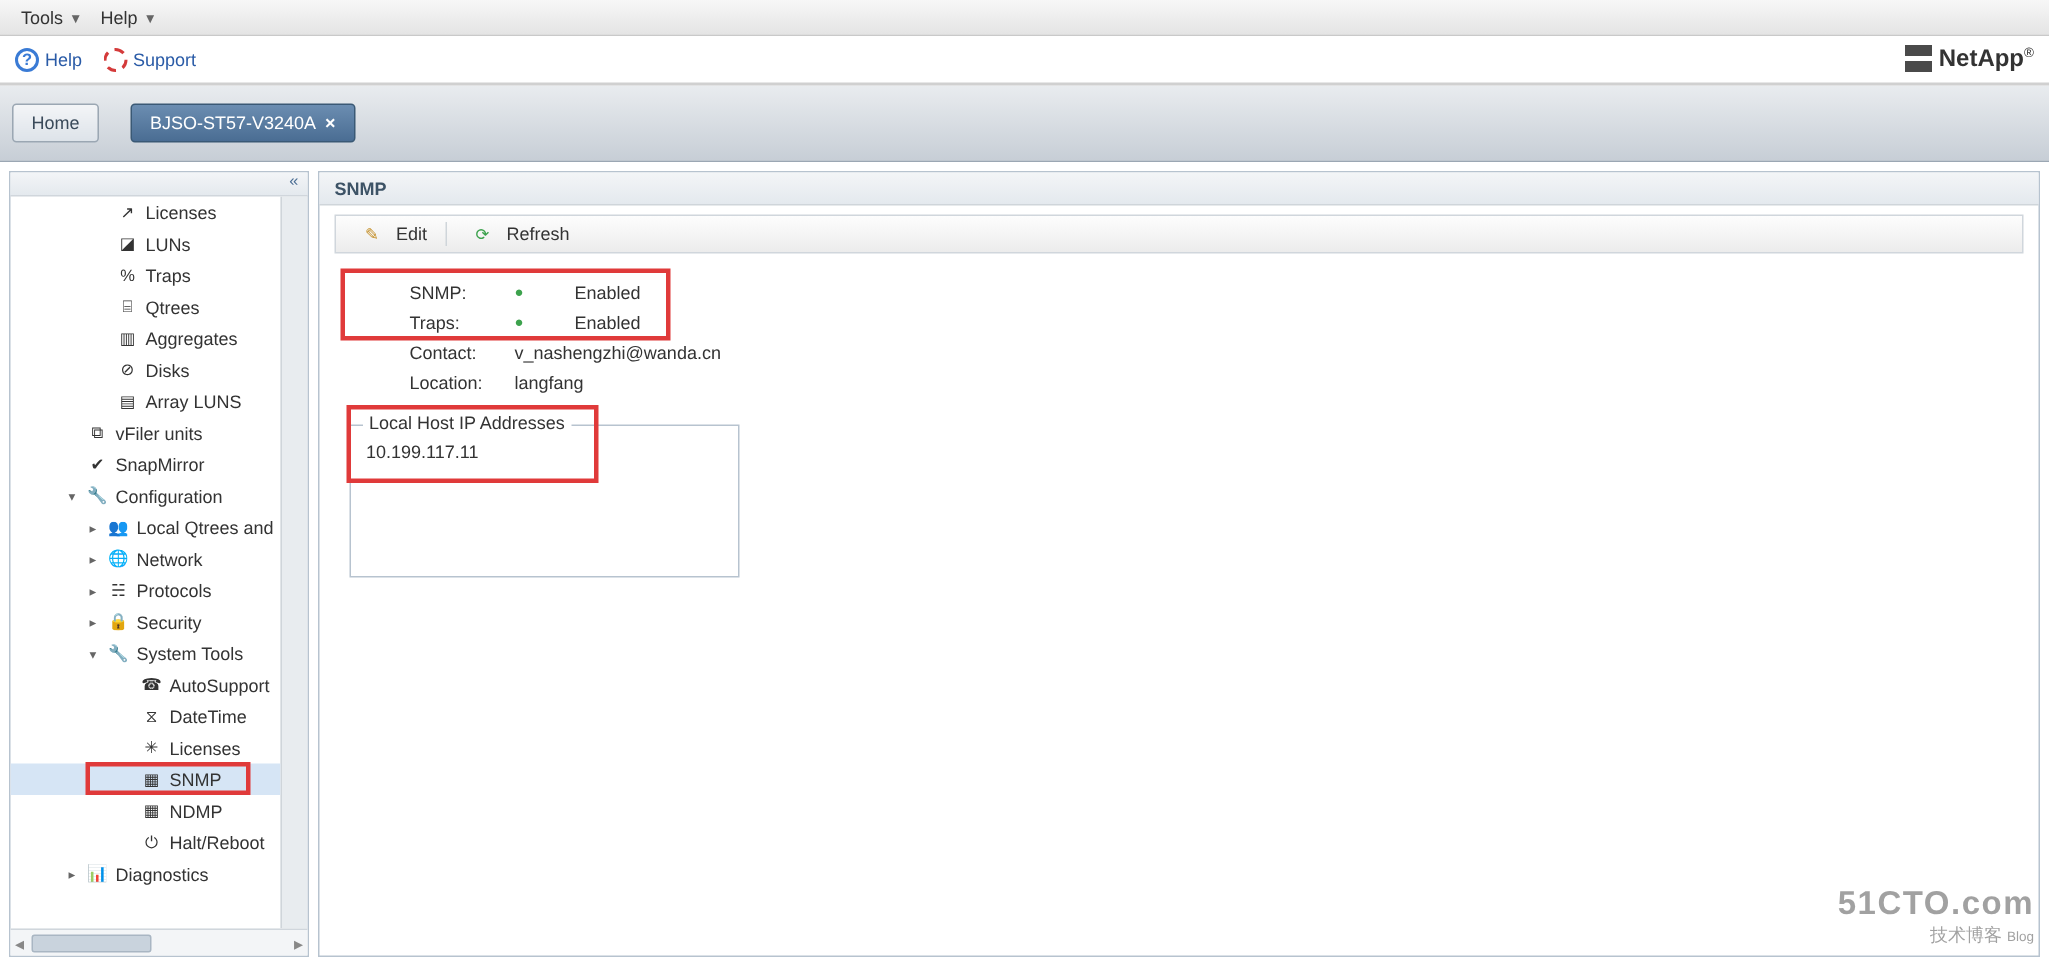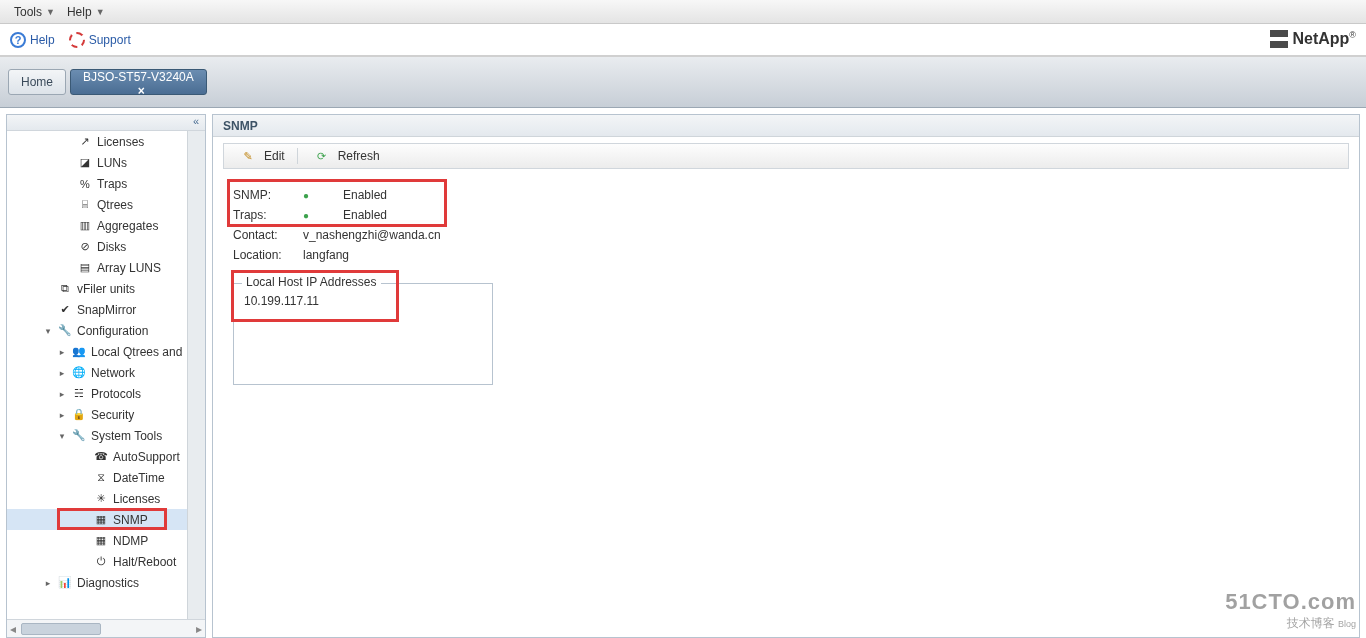--- a/index.html
+++ b/index.html
@@ -12,23 +12,23 @@
   .supportbar { height: 32px; display:flex; align-items:center; justify-content:space-between; padding: 0 10px; background:#fff; border-bottom:1px solid #d0d0d0;}
   .supportbar-left { display:flex; gap:14px; }
   .support-link { display:flex; align-items:center; gap:4px; color:#2a5ba7; cursor:pointer;}
   .icon-help { width:16px; height:16px; border-radius:50%; border:2px solid #3a7bd5; color:#3a7bd5; display:flex; align-items:center; justify-content:center; font-weight:bold; font-size:11px;}
   .icon-support { width:16px; height:16px; border-radius:50%; border:2px dashed #d43a3a; position:relative;}
   .logo-na { display:flex; align-items:center; gap:4px; color:#333; font-size:16px;}
   .logo-na .na-icon { width:18px; height:18px; background:linear-gradient(to bottom,#4a4a4a 0 40%, transparent 40% 60%, #4a4a4a 60%);}
   .logo-na b{font-weight:bold;}
   .logo-na small{ font-size:9px; vertical-align:super;}
 
-  .tabbar { height: 52px; background: linear-gradient(#e9ecef, #c7ced6); border-top:1px solid #d0d0d0; border-bottom:1px solid #9ba7b3; display:flex; align-items:center; padding: 0 8px; gap:4px;}
+  .tabbar { height: 52px; background: linear-gradient(#e9ecef, #c7ced6); border-top:1px solid #d0d0d0; border-bottom:1px solid #9ba7b3; display:flex; align-items:center; padding: 0 8px; gap:21px;}
   .tab { height:26px; padding:0 12px; display:flex; align-items:center; border:1px solid #9ba7b3; border-radius:3px; background:linear-gradient(#f3f5f7,#dde3e9); color:#3a4a5a; cursor:pointer;}
-  .tab.active { background:linear-gradient(#6b8db1,#4a6d93); color:#fff; border-color:#3a5975;flex-direction:column; }
+  .tab.active { background:linear-gradient(#6b8db1,#4a6d93); color:#fff; border-color:#3a5975; }
   .tab .close { margin-left:6px; font-weight:bold;}
 
   .workspace { display:flex; height: calc(638px - 24px - 32px - 52px); }
   .nav-host { width: 200px; border:1px solid #b7c3cf; margin:6px 0 0 6px; background:#fff; display:flex; flex-direction:column; position:relative;}
   .nav-collapse { position:absolute; top:0; right:0; width:100%; height:16px; background:linear-gradient(#f3f5f7,#e4e9ee); border-bottom:1px solid #d0d6dc; text-align:right; font-size:11px; color:#4a6d93; padding-right:6px; cursor:pointer;}
   .nav-tree { margin-top:16px; flex:1; overflow:hidden; font-size:12px;}
   .tree-line { display:flex; align-items:center; height:21px; white-space:nowrap; cursor:pointer;}
   .tree-line.selected { background:#d6e5f5;}
   .expander { width:10px; text-align:center; color:#666; font-size:9px; display:inline-block;}
   .ic { width:16px; height:16px; display:inline-flex; align-items:center; justify-content:center; margin:0 4px; font-size:11px;}
@@ -39,21 +39,21 @@
   .content-host { flex:1; margin:6px 6px 0 6px; border:1px solid #b7c3cf; background:#fff; display:flex; flex-direction:column;}
   .content-title { height:22px; background:linear-gradient(#f3f5f7,#e4e9ee); border-bottom:1px solid #cfd5da; display:flex; align-items:center; padding:0 10px; font-weight:bold; color:#3d5366;}
   .toolbar { height:26px; background:linear-gradient(#fdfdfd,#ececec); border:1px solid #d0d6dc; margin:6px 10px 0 10px; display:flex; align-items:center; padding:0 6px; gap:2px;}
   .tb-btn { display:flex; align-items:center; gap:4px; padding:2px 6px; cursor:pointer; color:#333;}
   .tb-sep { width:1px; height:16px; background:#cfd5da; margin:0 4px;}
   .ic-edit{color:#c28a1e;} .ic-refresh{color:#3da24d;}
 
   .content-body { padding:16px 20px; }
   .kv-block { position:relative; width:420px;}
   .kv-row { display:flex; align-items:center; height:20px;}
-  .kv-row .k { width:70px; color:#333;}
+  .kv-row .k { width:70px; color:#333;margin-left:40px;}
   .kv-row .s { width:40px; color:#3da24d; font-size:10px;}
   .kv-row .v { }
   .hl-red { position:absolute; border:3px solid #e03a3a; pointer-events:none;}
 
   .fieldset { width:260px; border:1px solid #b7c3cf; margin-top:18px; position:relative; background:#fff;}
   .fieldset .legend { position:absolute; top:-9px; left:8px; background:#fff; padding:0 4px; font-size:12px; color:#333;}
   .fieldset .inner { min-height:100px; padding:10px 10px;}
   .hl-box { position:absolute; border:3px solid #e03a3a; pointer-events:none;}
 
   .watermark { position:fixed; right:10px; bottom:6px; text-align:right; opacity:0.55; color:#555;}

